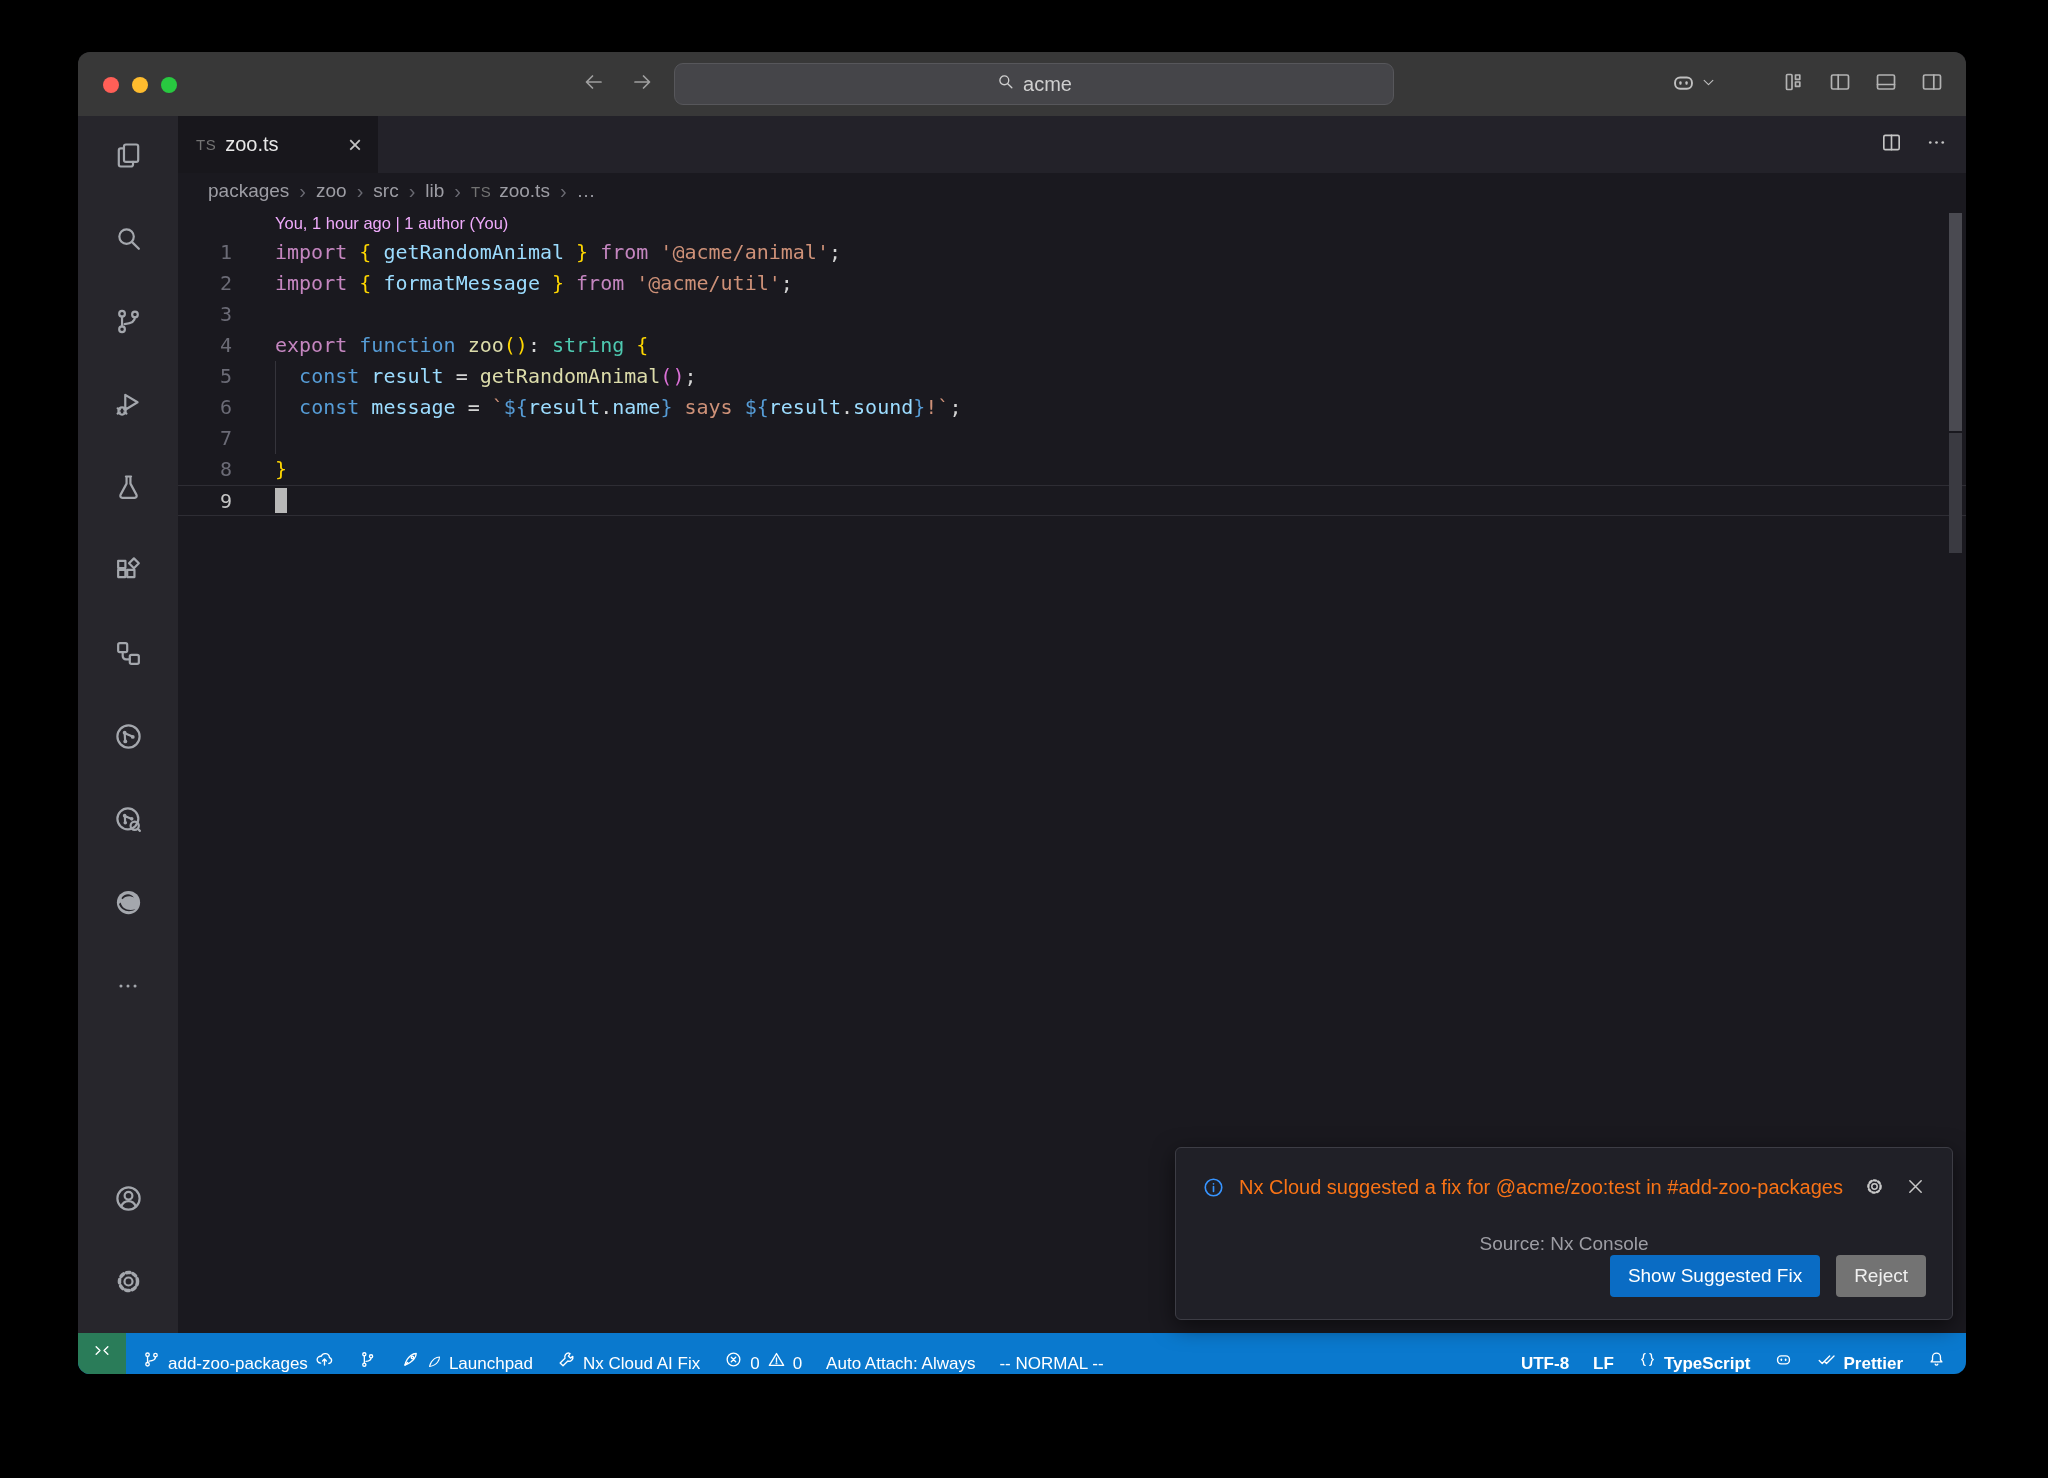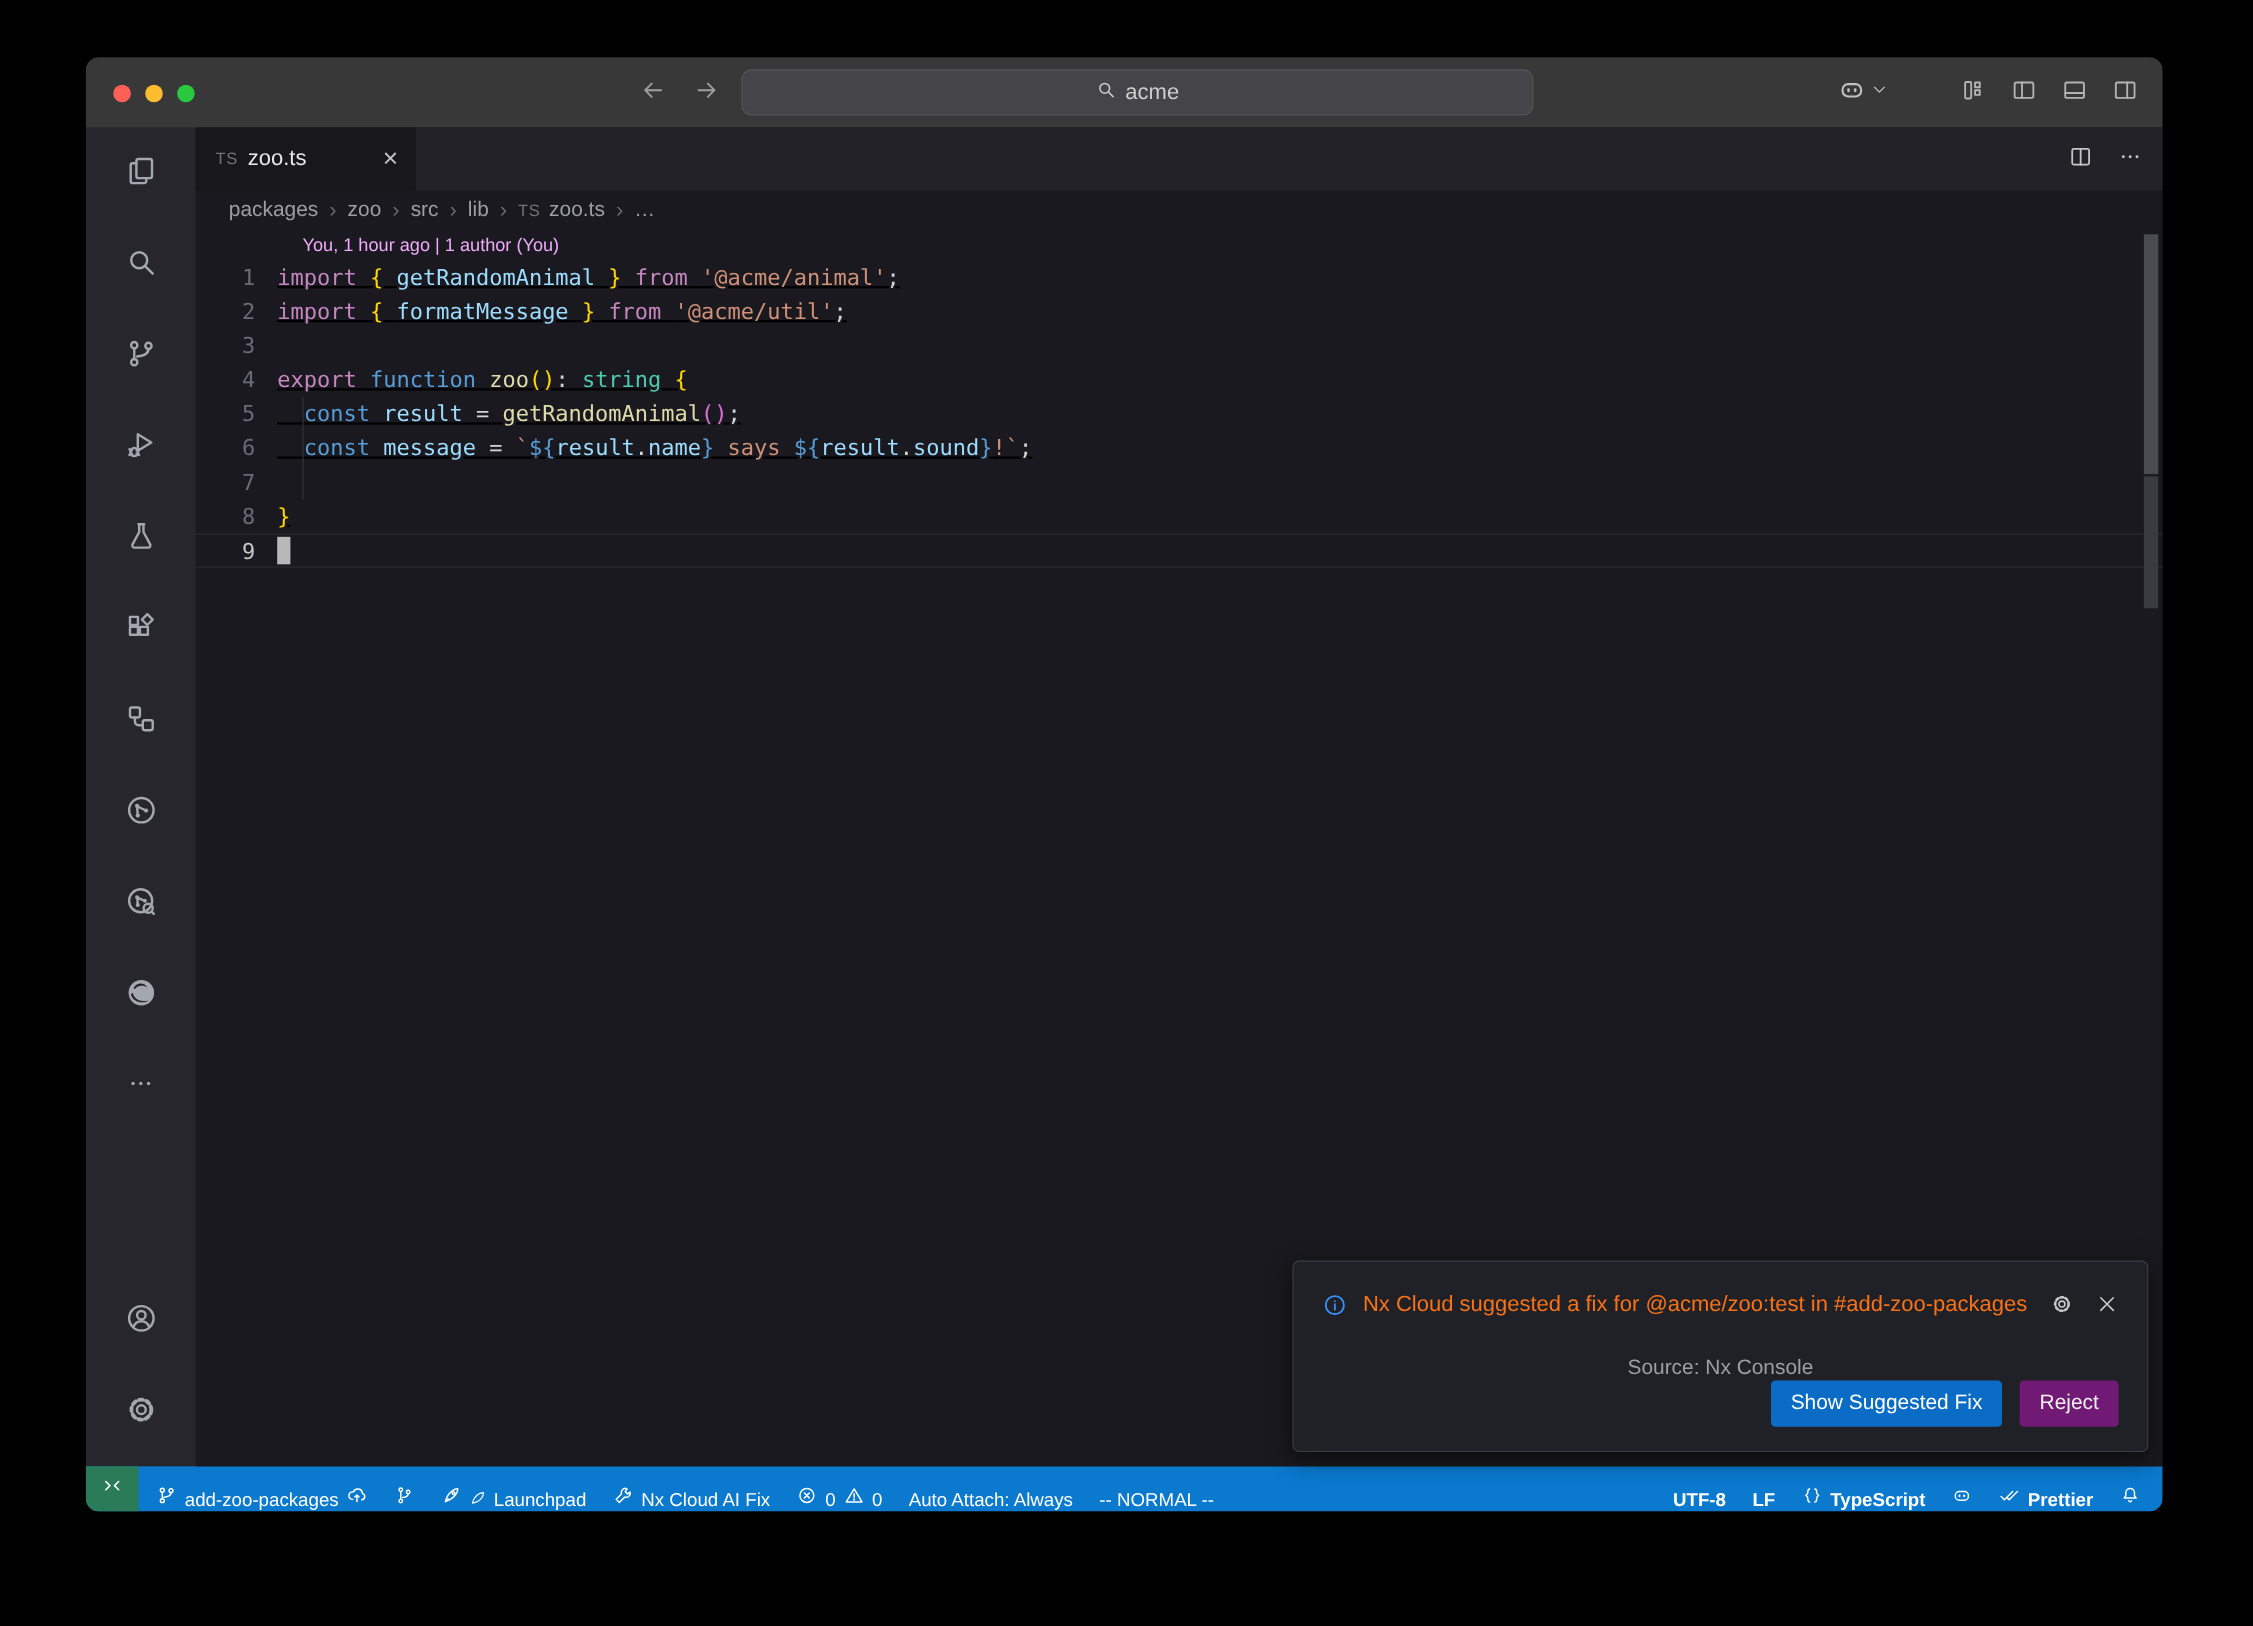--- a/index.html
+++ b/index.html
@@ -53,21 +53,21 @@
   .breadcrumbs { height:36px; display:flex; align-items:center; padding-left:30px; gap:10px;
                  color:#9d9da4; font-size:19px; flex:0 0 auto; }
   .bc-sep { color:#6a6a72; font-size:20px; }
   .bc-file { display:flex; align-items:center; gap:8px; }
 
   
   .code-area { position:relative; flex:1; font-family:"DejaVu Sans Mono", monospace; font-size:20px; }
   .blame { height:28px; line-height:28px; margin-left:97px; color:#f0abfc; font-family:"Liberation Sans",sans-serif; font-size:16.5px; }
   .code-line { height:31px; line-height:31px; display:flex; position:relative; white-space:pre; }
   .code-line .ln { width:54px; text-align:right; color:#6b6b76; flex:0 0 auto; }
-  .code-line .code { margin-left:20px;text-decoration:underline; }
+  .code-line .code { margin-left:43px; }
   .code-line.current .ln { color:#c6c6c6; }
   .code-line.current { border-top:1px solid #2e2d34; border-bottom:1px solid #2e2d34; }
   .cursor { display:inline-block; width:12px; height:25px; background:#b8b8b8; vertical-align:middle; margin-top:-4px; }
   .indent-guide { position:absolute; left:97px; top:152px; height:93px; width:1px; background:#35343b; }
   .tok-kw{color:#C586C0} .tok-kw2{color:#569CD6} .tok-fn{color:#DCDCAA}
   .tok-var{color:#9CDCFE} .tok-str{color:#CE9178} .tok-type{color:#4EC9B0}
   .tok-fg{color:#D4D4D4} .tok-b1{color:#FFD700} .tok-b2{color:#DA70D6}
 
   
   .scroll-thumb { position:absolute; right:4px; top:4px; width:13px; height:218px; background:#4a4a51; }
@@ -81,21 +81,21 @@
   .toast-msg { width:610px; color:#f97316; font-size:20px; line-height:1.55; margin-left:14px; }
   .toast-icons { margin-left:auto; display:flex; gap:20px; color:#c8c8c8; padding-top:4px; }
   .toast-icons svg { width:21px; height:21px; }
   .info-ic svg { width:23px; height:23px; margin-top:4px; }
   .toast-row2 { display:flex; align-items:center; margin-top:30px;flex-direction:column; }
   .toast-src { color:#9d9da4; font-size:19px; }
   .toast-btns { margin-left:auto; display:flex; gap:16px; }
   .btn { font-size:19px; padding:10px 18px; border-radius:4px; border:none; cursor:pointer;
          font-family:"Liberation Sans",sans-serif; }
   .btn.primary { background:#0a6cc4; color:#fff; }
-  .btn.secondary { background:#701a75; color:#f0f0f0; }
+  .btn.secondary { background:#737373; color:#f0f0f0; }
 
   
   .statusbar { height:41px; background:#0a79ce; flex:0 0 auto; display:flex; align-items:stretch;
                color:#ffffff; font-size:17px; }
   .sb-remote { width:48px; background:#2a7c59; display:flex; align-items:center; justify-content:center; cursor:pointer; }
   .sb-remote svg { width:20px; height:20px; }
   .sb-left, .sb-right { display:flex; align-items:center; }
   .sb-left { gap:4px; margin-left:6px; }
   .sb-right { margin-left:auto; margin-right:10px; gap:4px;font-weight:bold; }
   .sb-item { display:flex; align-items:flex-end; gap:7px; padding:0 10px; height:100%; cursor:pointer; white-space:nowrap; }

